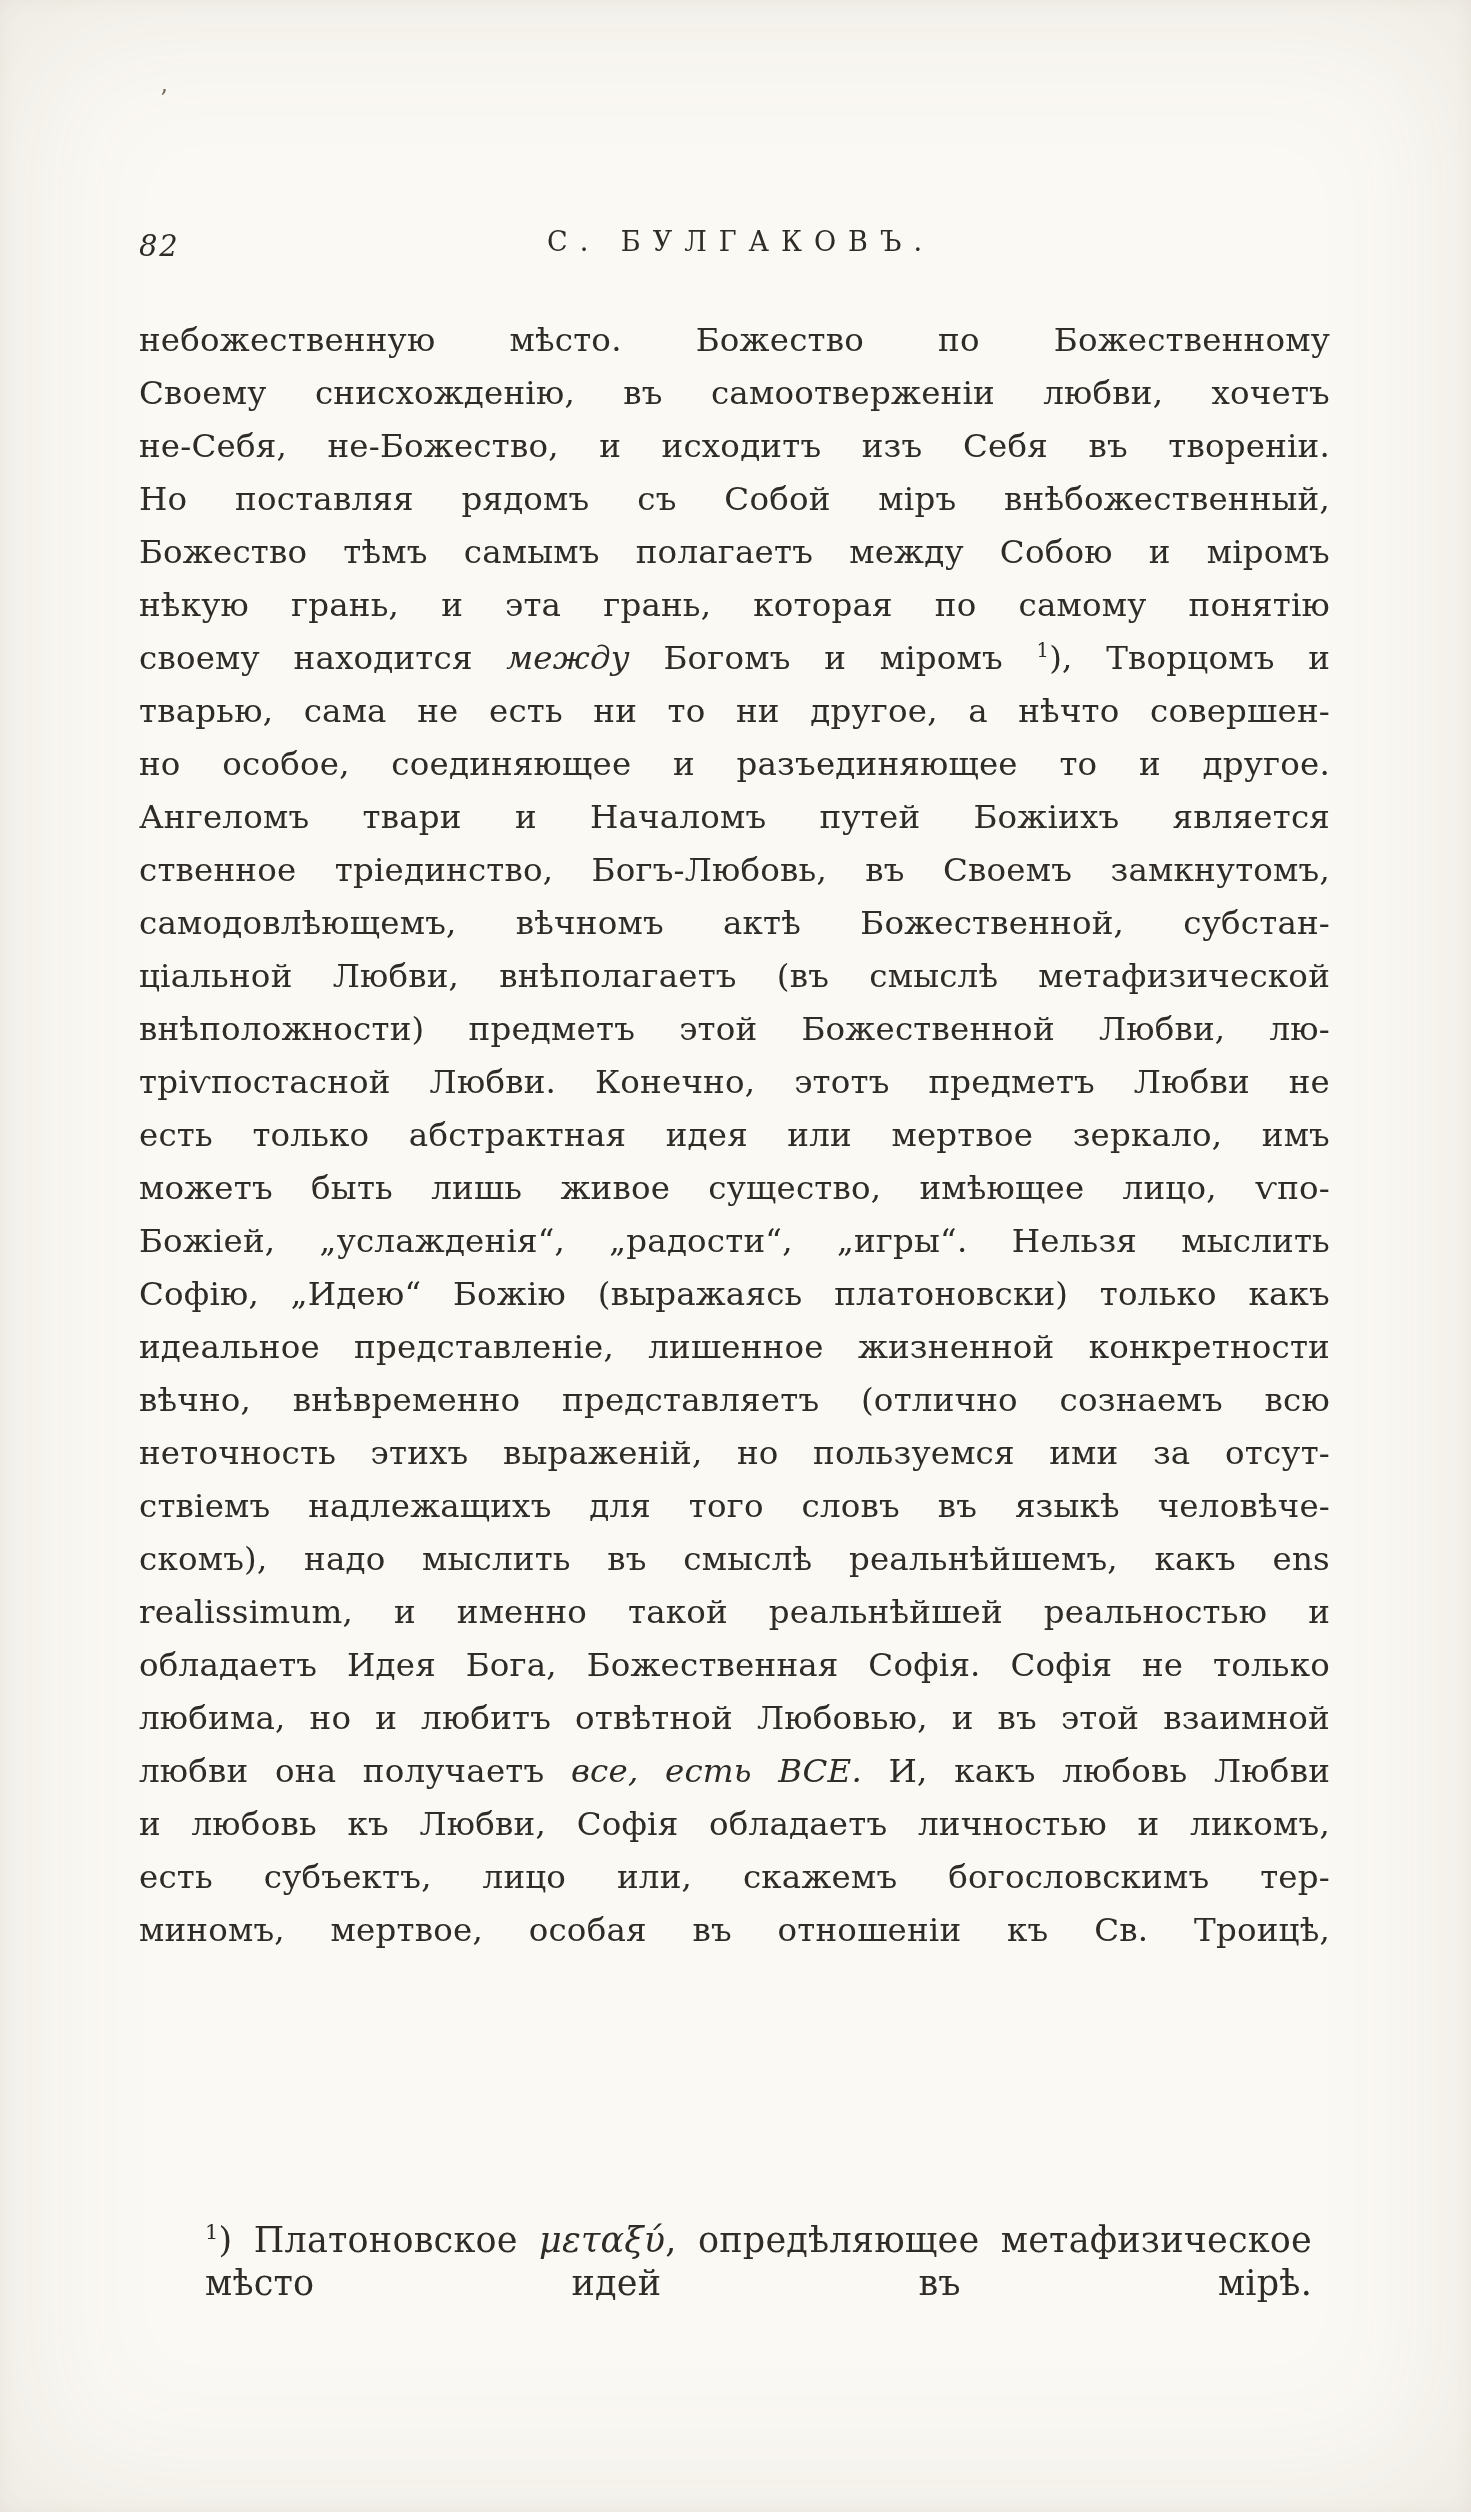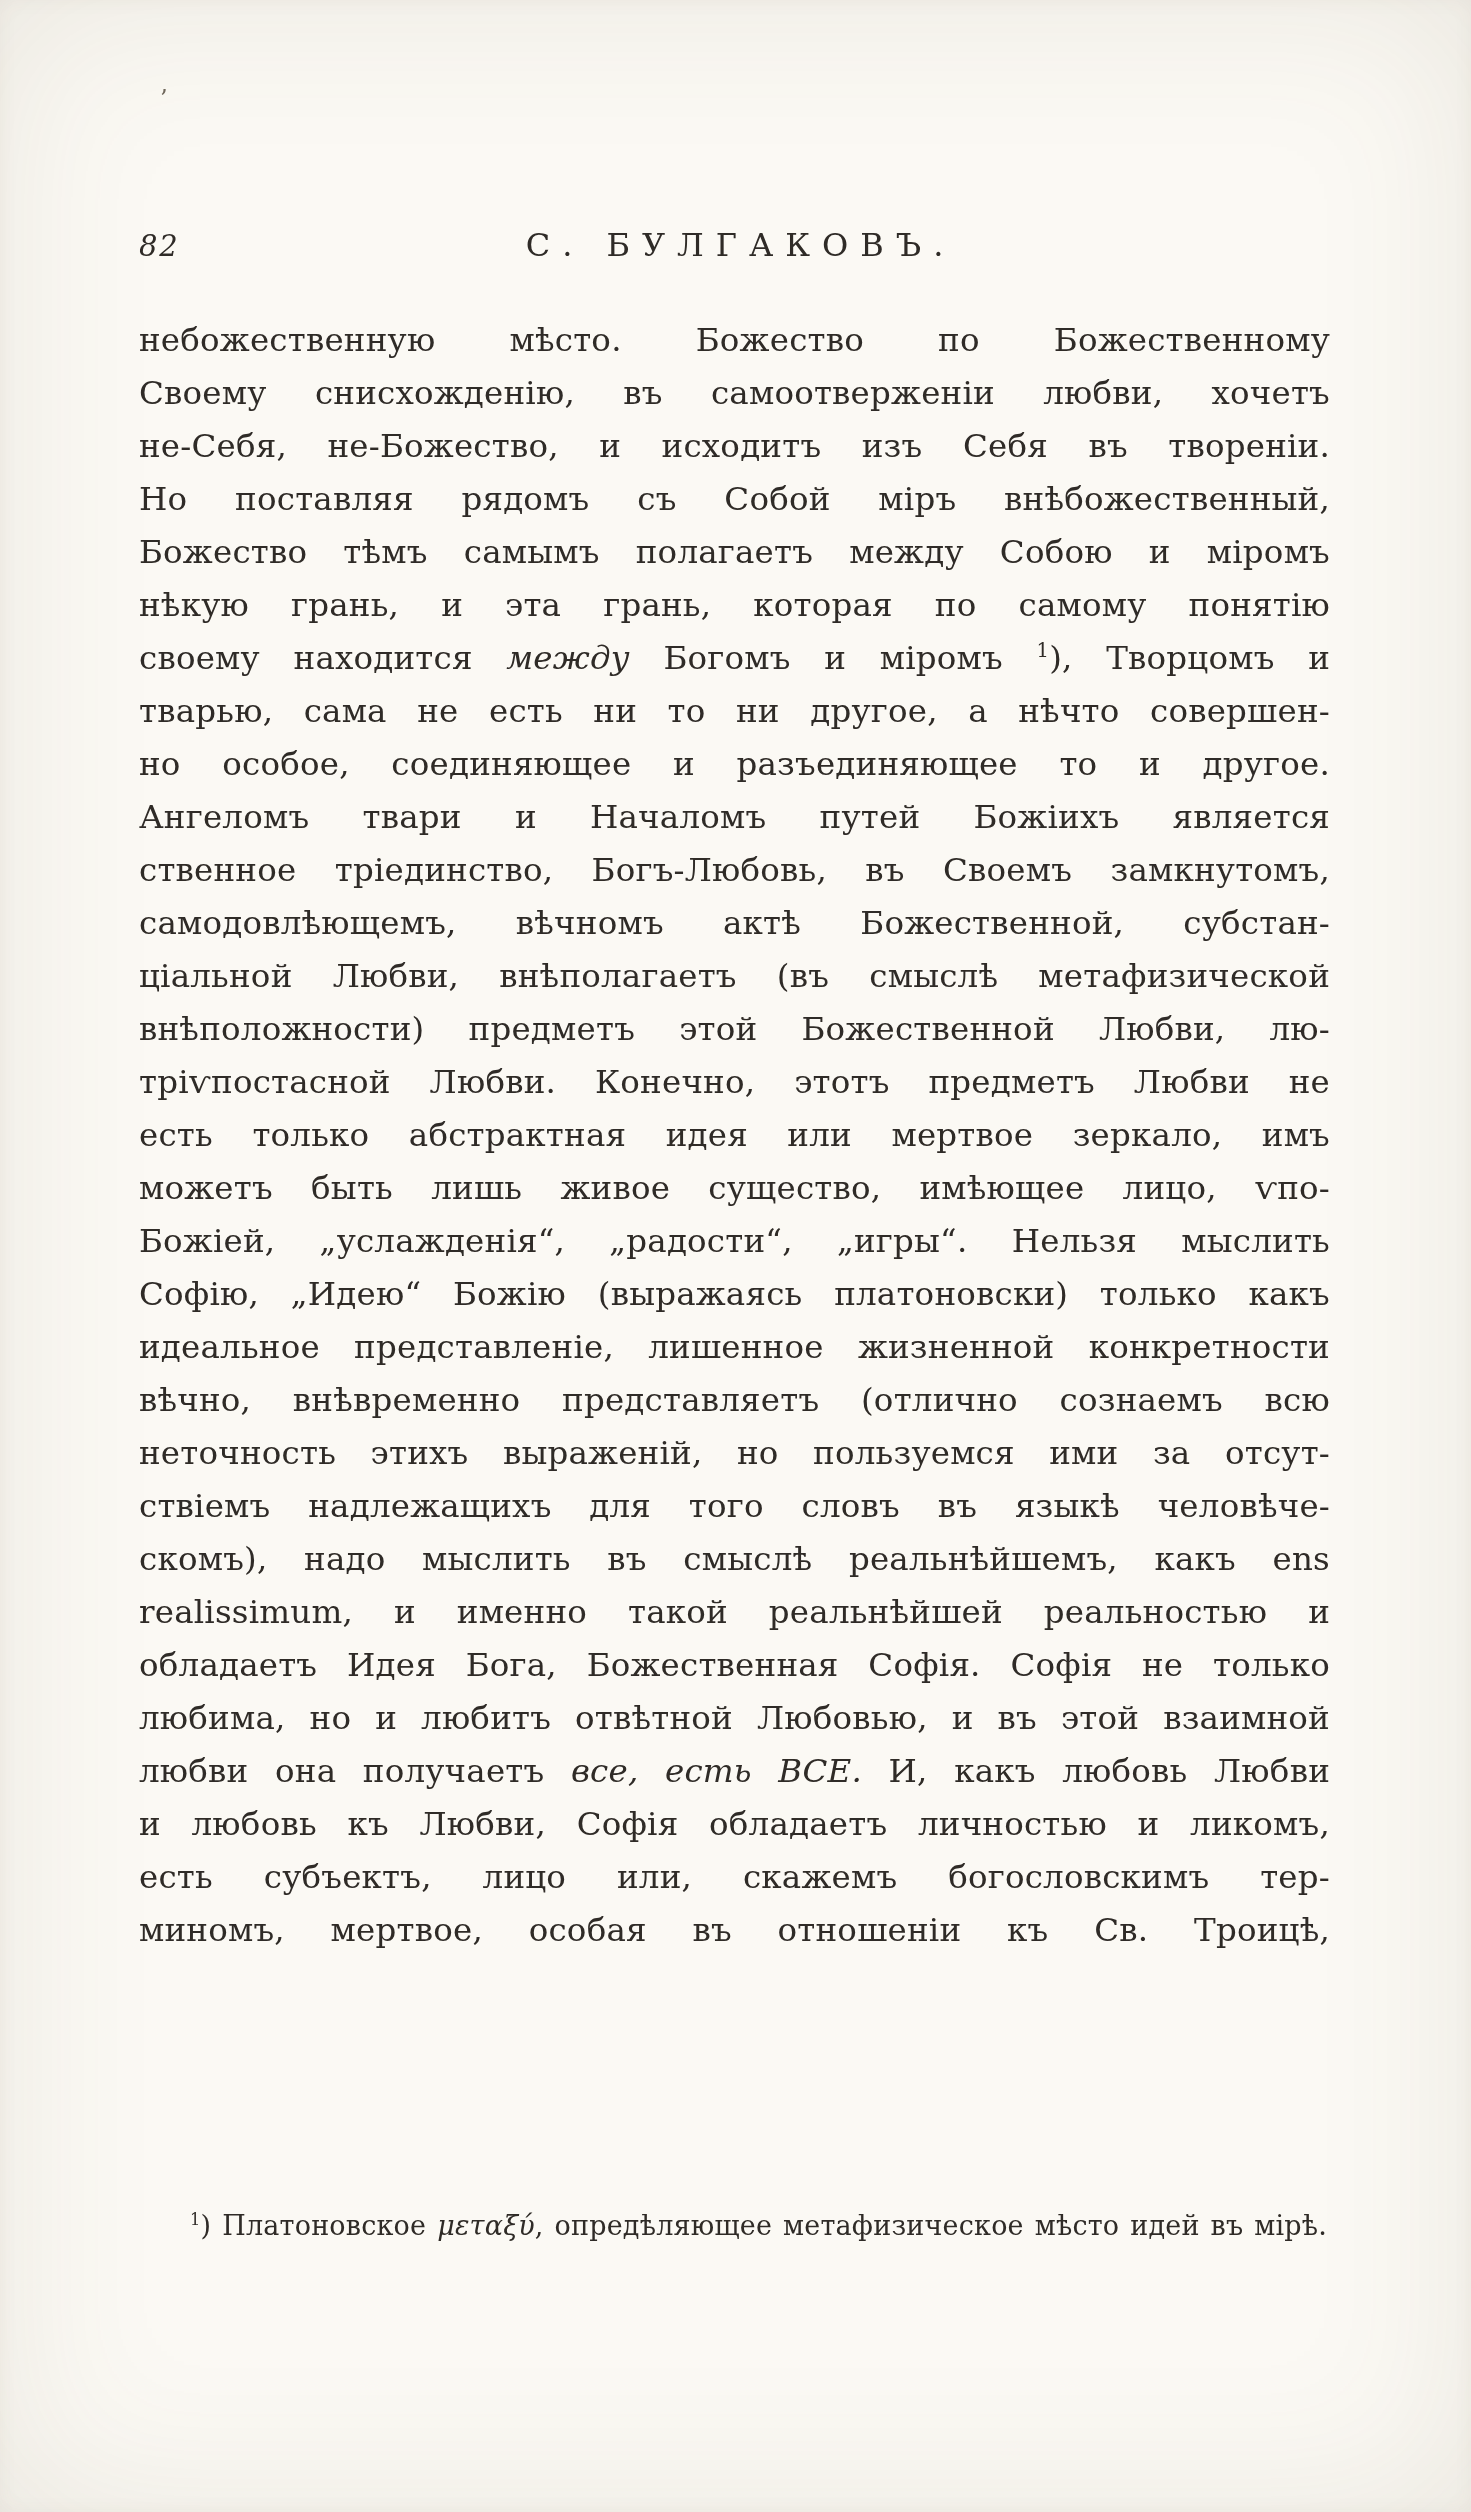--- a/index.html
+++ b/index.html
@@ -22,40 +22,40 @@
   }
   .header {
     position: absolute; left: 139px; right: 141px; top: 226px; height: 41px;
   }
   .pagenum {
     position: absolute; left: 0; top: 2.8px;
     font-size: 29px; letter-spacing: 1.9px; font-style: italic;
   }
   .running-title {
     display: block; text-align: center;
-    font-size: 32px; letter-spacing: 12px;
+    font-size: 27px; letter-spacing: 12px;
     padding-left: 12px; 
   }
   .body-text {
     position: absolute; left: 139px; right: 141px; top: 314px;
   }
   .line {
     height: 53px; line-height: 53px;
     font-size: 32.5px; letter-spacing: 0.2px;
     text-align: justify; text-align-last: justify;
     -moz-text-align-last: justify;
   }
   .i { font-style: italic; }
   .sup { vertical-align: super; font-size: 0.6em; line-height: 0; }
   .footnote {
     position: absolute; left: 189px; right: 143px; top: 2203px;
   }
   .footnote-text {
-    margin: 1px;
-    font-size: 27px; line-height: 43px; letter-spacing: 0.2px;
+    margin: 16px;
+    font-size: 35px; line-height: 43px; letter-spacing: 0.2px;
     text-align: justify; text-align-last: justify;
     -moz-text-align-last: justify;
   }
 </style>
 </head>
 <body>
 
 <div class="page">
 
   <span class="artifact-top">’</span>

